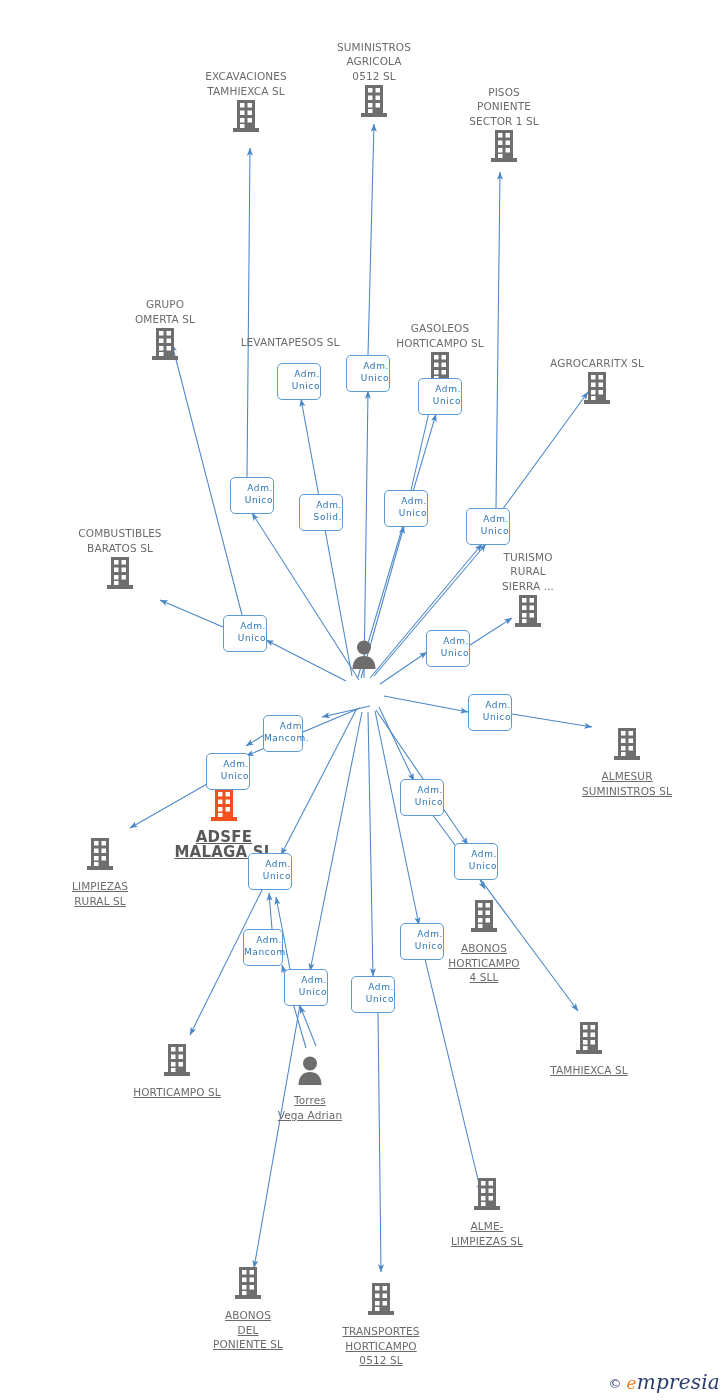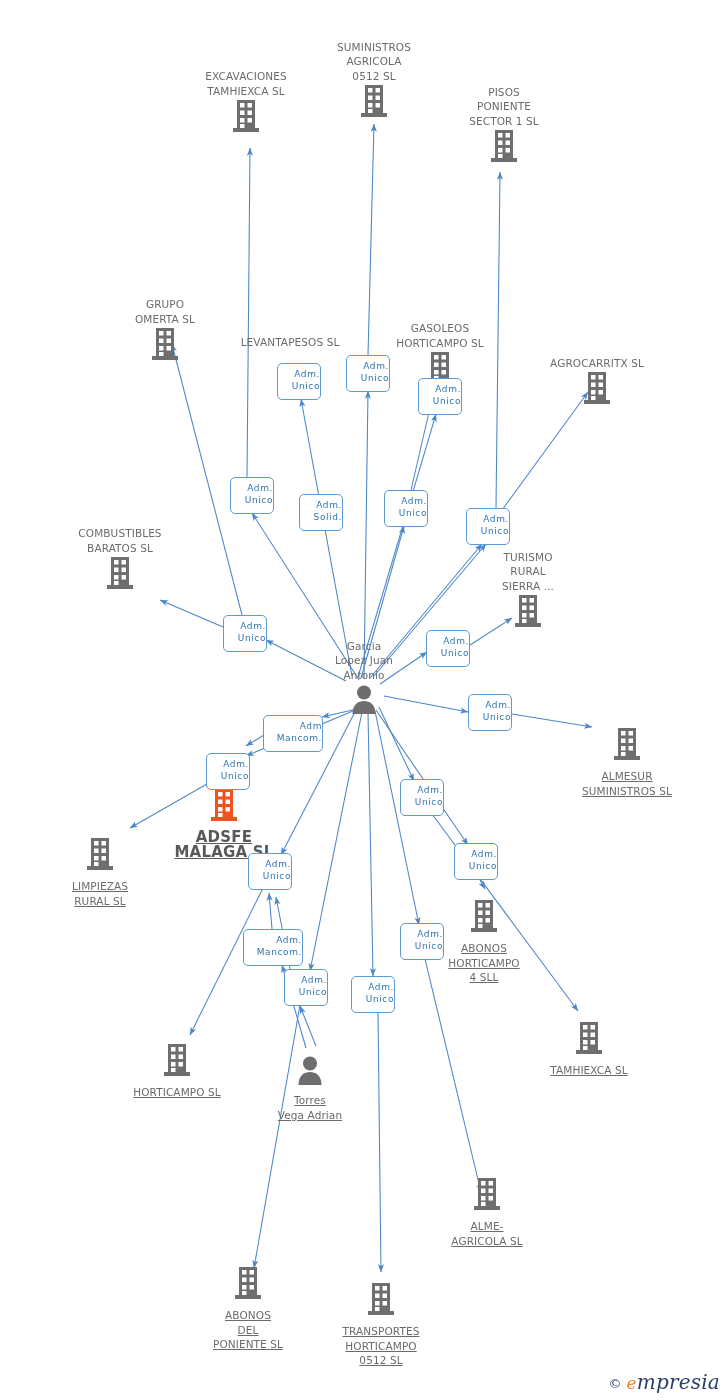--- a/index.html
+++ b/index.html
@@ -58,21 +58,21 @@
     color:#2e75b6;
     font-size:9px;
     line-height:11.5px;
     letter-spacing:.6px;
     text-align:right;
     padding-top:5px;
     white-space:pre-line;
     box-shadow:0 0 0 0 rgba(0,0,0,0);
   }
   .chip.w44{width:44px;height:37px;margin-left:-22px;margin-top:-18px;}
-  .chip.w60{width:60px;height:37px;margin-left:-30px;margin-top:-18px;}
+  .chip.w60{width:40px;height:37px;margin-left:-30px;margin-top:-18px;}
   
   #watermark{
     position:absolute;
     right:8px;
     bottom:6px;
     font-size:15px;
     letter-spacing:.2px;
     white-space:nowrap;
   }
   #watermark .c{color:#2b3f6b;font-size:13px;vertical-align:1px;}
@@ -231,23 +231,21 @@
             <rect x="4" y="0" width="18" height="28" fill="#6e6e6e"></rect>
             <rect x="0" y="28" width="26" height="4" fill="#6e6e6e"></rect>
             <rect x="7" y="3" width="4.5" height="4.5" fill="#fff"></rect>
             <rect x="14.5" y="3" width="4.5" height="4.5" fill="#fff"></rect>
             <rect x="7" y="10.5" width="4.5" height="4.5" fill="#fff"></rect>
             <rect x="14.5" y="10.5" width="4.5" height="4.5" fill="#fff"></rect>
             <rect x="7" y="18" width="4.5" height="4.5" fill="#fff"></rect>
             <rect x="14.5" y="18" width="4.5" height="4.5" fill="#fff"></rect>
             <rect x="7" y="24" width="4.5" height="4" fill="#fff"></rect>
           </svg></span></div>
-      <div class="node above" style="left: 364px; top: 638.5px;"><span class="cap">Garcia
-Lopez Juan
-Antonio</span><span class="glyph"><svg width="26" height="30" viewBox="0 0 26 30">
+      <div class="node above" style="left: 364px; top: 638.5px;"><span class="glyph"><svg width="26" height="30" viewBox="0 0 26 30">
             <circle cx="13" cy="8.5" r="7" fill="#6e6e6e"></circle>
             <path d="M1.5 30 C1.5 20.5 7 17 13 17 C19 17 24.5 20.5 24.5 30 Z" fill="#6e6e6e"></path>
           </svg></span></div>
       <div class="node below" style="left: 627px; top: 728px;"><span class="glyph"><svg width="26" height="33" viewBox="0 0 26 33">
             <rect x="4" y="0" width="18" height="28" fill="#6e6e6e"></rect>
             <rect x="0" y="28" width="26" height="4" fill="#6e6e6e"></rect>
             <rect x="7" y="3" width="4.5" height="4.5" fill="#fff"></rect>
             <rect x="14.5" y="3" width="4.5" height="4.5" fill="#fff"></rect>
             <rect x="7" y="10.5" width="4.5" height="4.5" fill="#fff"></rect>
             <rect x="14.5" y="10.5" width="4.5" height="4.5" fill="#fff"></rect>
@@ -324,21 +322,21 @@
             <rect x="4" y="0" width="18" height="28" fill="#6e6e6e"></rect>
             <rect x="0" y="28" width="26" height="4" fill="#6e6e6e"></rect>
             <rect x="7" y="3" width="4.5" height="4.5" fill="#fff"></rect>
             <rect x="14.5" y="3" width="4.5" height="4.5" fill="#fff"></rect>
             <rect x="7" y="10.5" width="4.5" height="4.5" fill="#fff"></rect>
             <rect x="14.5" y="10.5" width="4.5" height="4.5" fill="#fff"></rect>
             <rect x="7" y="18" width="4.5" height="4.5" fill="#fff"></rect>
             <rect x="14.5" y="18" width="4.5" height="4.5" fill="#fff"></rect>
             <rect x="7" y="24" width="4.5" height="4" fill="#fff"></rect>
           </svg></span><span class="cap">ALME-
-AGRICOLA SL</span></div>
+LIMPIEZAS SL</span></div>
       <div class="node below" style="left: 248px; top: 1267px;"><span class="glyph"><svg width="26" height="33" viewBox="0 0 26 33">
             <rect x="4" y="0" width="18" height="28" fill="#6e6e6e"></rect>
             <rect x="0" y="28" width="26" height="4" fill="#6e6e6e"></rect>
             <rect x="7" y="3" width="4.5" height="4.5" fill="#fff"></rect>
             <rect x="14.5" y="3" width="4.5" height="4.5" fill="#fff"></rect>
             <rect x="7" y="10.5" width="4.5" height="4.5" fill="#fff"></rect>
             <rect x="14.5" y="10.5" width="4.5" height="4.5" fill="#fff"></rect>
             <rect x="7" y="18" width="4.5" height="4.5" fill="#fff"></rect>
             <rect x="14.5" y="18" width="4.5" height="4.5" fill="#fff"></rect>
             <rect x="7" y="24" width="4.5" height="4" fill="#fff"></rect>

